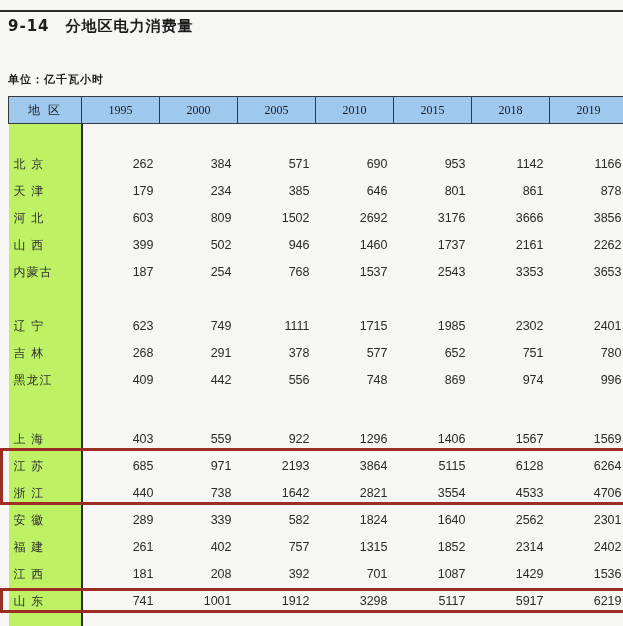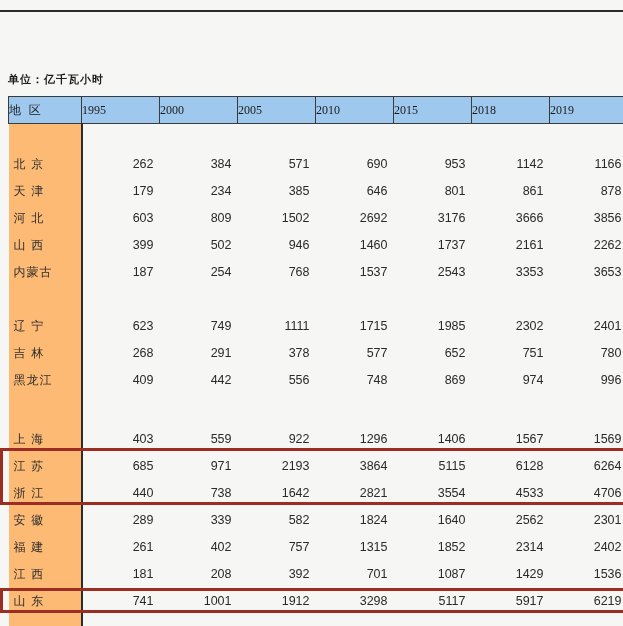--- a/index.html
+++ b/index.html
@@ -32,32 +32,32 @@
     border-collapse:collapse;table-layout:fixed;width:611px;
   }
   thead th{
     background:#9fc8ee;
     border:1px solid #3a3a3a;
     height:26px;
     font-weight:normal;
     font-size:12px;
     font-family:"Liberation Serif",serif;
     color:#1b1b1b;
-    text-align:left;
+    text-align:center;
     padding:0;
   }
   thead th.c1h{width:72px;font-family:"DejaVu Sans",sans-serif;letter-spacing:2px;}
   thead th.ch{width:77px;margin-top:34px;}
   tbody tr{height:27px;}
   tbody tr.spacer{height:27px;}
   tbody tr.spacer.tall{height:32px;}
   tbody tr.spacer.filler{height:14px;}
   td{padding:0;font-size:12px;}
   td.c1{
-    background:#fdba74;
+    background:#bef264;
     border-right:2px solid #2b2b2b;
     padding-left:5px;
     color:#2e2e2e;
     font-size:12px;
     letter-spacing:1px;
     white-space:nowrap;
   }
   td.num{
     text-align:right;
     padding-right:6px;
@@ -76,20 +76,23 @@
     pointer-events:none;
   }
   .redbox-1{top:352px;height:57px;}
   .redbox-2{top:492px;height:25px;}
 </style>
 </head>
 <body>
 
 <div class="page">
   <div class="top-rule"></div>
+  <div class="title">
+    <span class="tnum">9-14</span><span>分地区电力消费量</span>
+  </div>
   <div class="unit">单位：亿千瓦小时</div>
 
   <div class="table-area">
     <table>
       <thead>
         <tr id="header-row">
             <th class="c1h">地 区</th>
             <th class="ch">1995</th>
             <th class="ch">2000</th>
             <th class="ch">2005</th>

